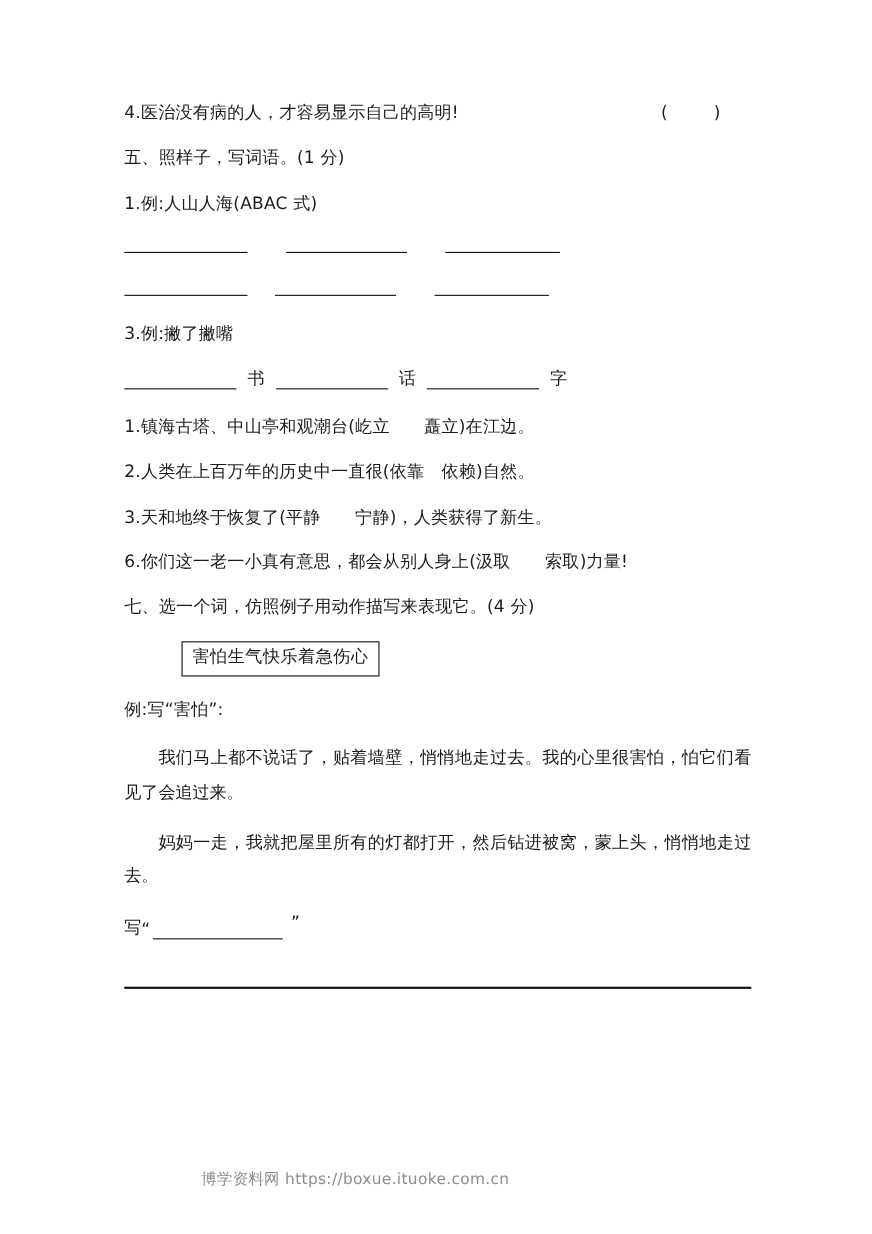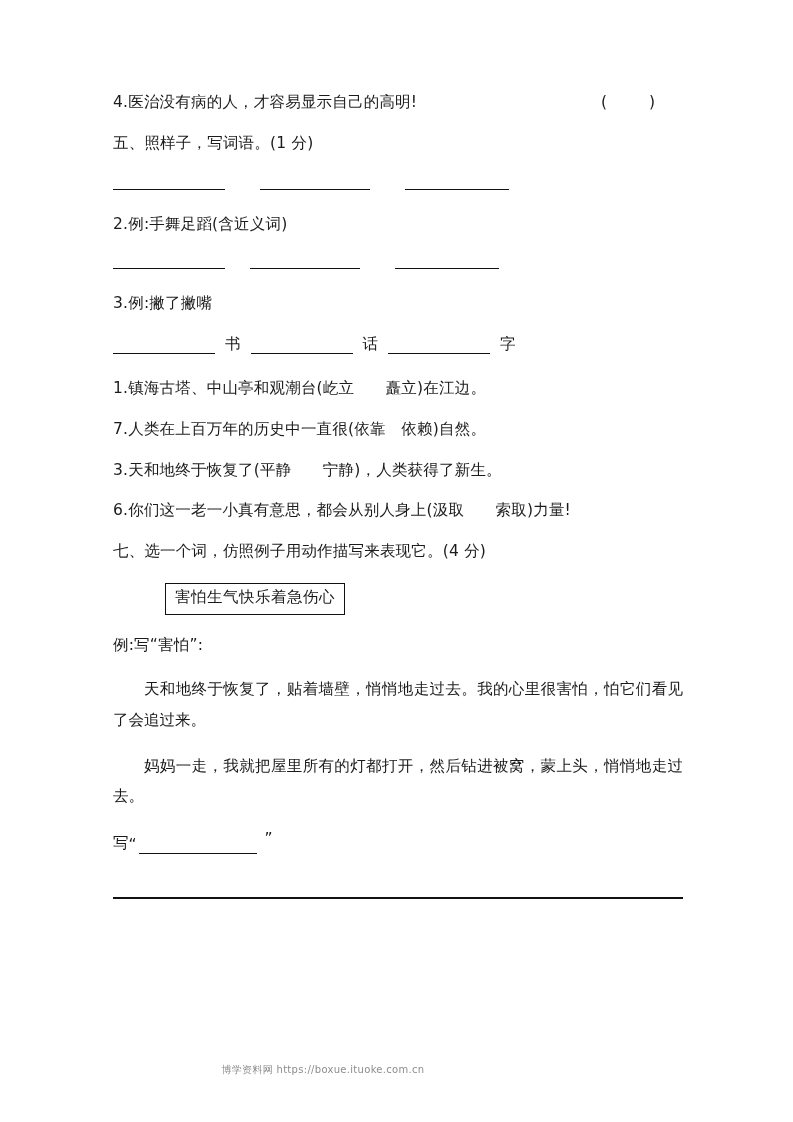--- a/index.html
+++ b/index.html
@@ -137,85 +137,85 @@
     height: 0;
   }
 
   
   .footer {
     position: absolute;
     left: 0;
     right: 0;
     top: 1063px;
     text-align: center;
-    font-size: 10px;
+    font-size: 14px;
     color: #8d8d8d;
     letter-spacing: 0.3px;
   }
 </style>
 </head>
 <body>
 
 <div class="page">
   <div class="content">
 
     <div class="line q row">
       <span>4.医治没有病的人，才容易显示自己的高明!</span>
       <span class="brackets"><span>(</span><span class="bracket-gap"></span><span>)</span></span>
     </div>
 
     <div class="line heading">五、照样子，写词语。(1 分)</div>
 
+    <div class="line">1.例:人山人海(ABAC 式)</div>
     <div class="blank-row">
       <span class="blank w1"></span>
       <span class="sp-a"></span>
       <span class="blank w2"></span>
       <span class="sp-a"></span>
       <span class="blank w3"></span>
     </div>
 
-    <div class="line">2.例:手舞足蹈(含近义词)</div>
     <div class="blank-row">
       <span class="blank w1"></span>
       <span class="sp-b"></span>
       <span class="blank w2"></span>
       <span class="sp-a"></span>
       <span class="blank w3"></span>
     </div>
 
     <div class="line">3.例:撇了撇嘴</div>
     <div class="blank-row mix">
       <span class="blank"></span>
       <span class="tail-label">书</span>
       <span class="blank"></span>
       <span class="tail-label">话</span>
       <span class="blank"></span>
       <span class="tail-label">字</span>
     </div>
 
     <div class="line q">1.镇海古塔、中山亭和观潮台(屹立　　矗立)在江边。</div>
-    <div class="line q">7.人类在上百万年的历史中一直很(依靠　依赖)自然。</div>
+    <div class="line q">2.人类在上百万年的历史中一直很(依靠　依赖)自然。</div>
     <div class="line q">3.天和地终于恢复了(平静　　宁静)，人类获得了新生。</div>
     <div class="line q">6.你们这一老一小真有意思，都会从别人身上(汲取　　索取)力量!</div>
 
     <div class="line heading">七、选一个词，仿照例子用动作描写来表现它。(4 分)</div>
 
     <div class="wordbox-wrap">
       <div class="wordbox">
         <span>害怕</span>
         <span>生气</span>
         <span>快乐</span>
         <span>着急</span>
         <span>伤心</span>
       </div>
     </div>
 
     <div class="line">例:写“害怕”:</div>
 
-    <div class="para">天和地终于恢复了，贴着墙壁，悄悄地走过去。我的心里很害怕，怕它们看见了会追过来。</div>
+    <div class="para">我们马上都不说话了，贴着墙壁，悄悄地走过去。我的心里很害怕，怕它们看见了会追过来。</div>
     <div class="para second">妈妈一走，我就把屋里所有的灯都打开，然后钻进被窝，蒙上头，悄悄地走过去。</div>
 
     <div class="write-row">
       <span>写</span>
         <span class="quote-open">“</span>
         <span class="inline-blank"></span>
         <span class="quote-close">”</span>
     </div>
 
     <div class="rule"></div>

